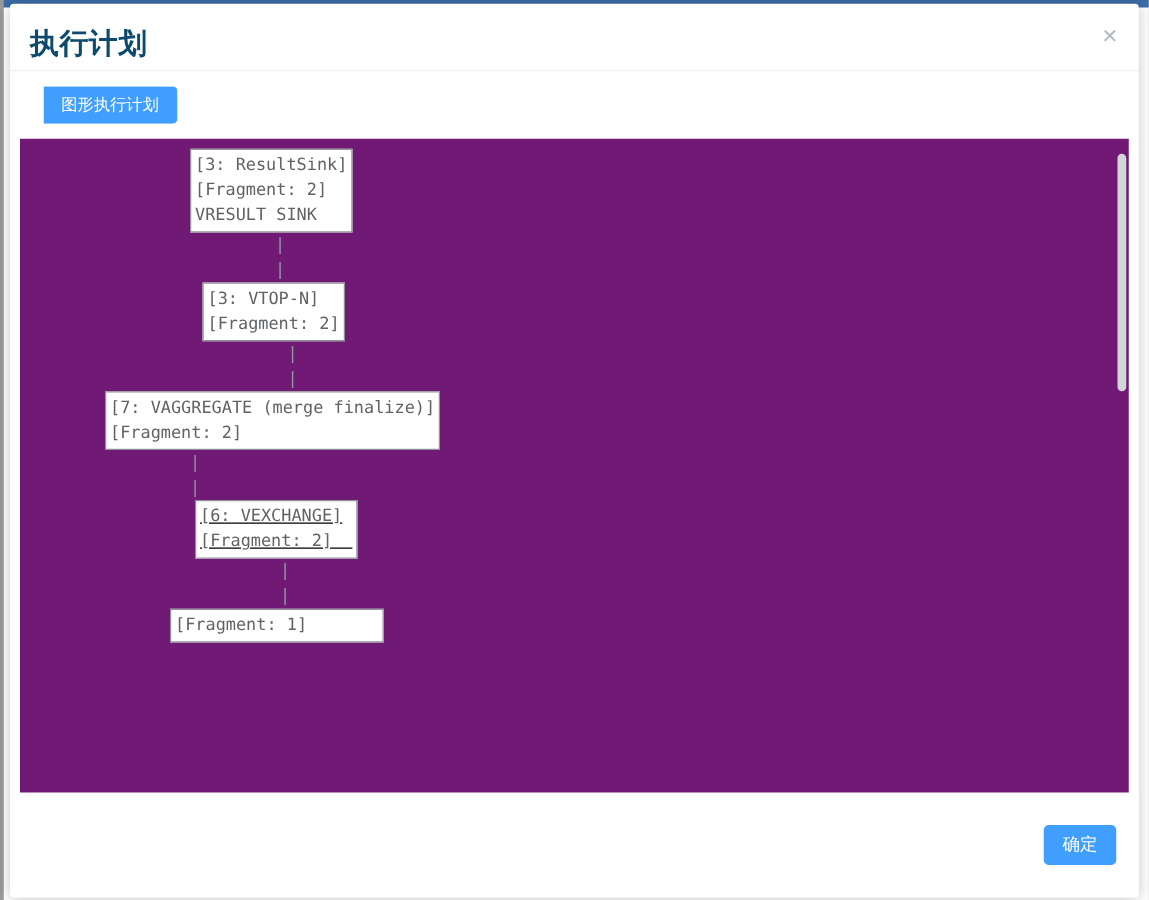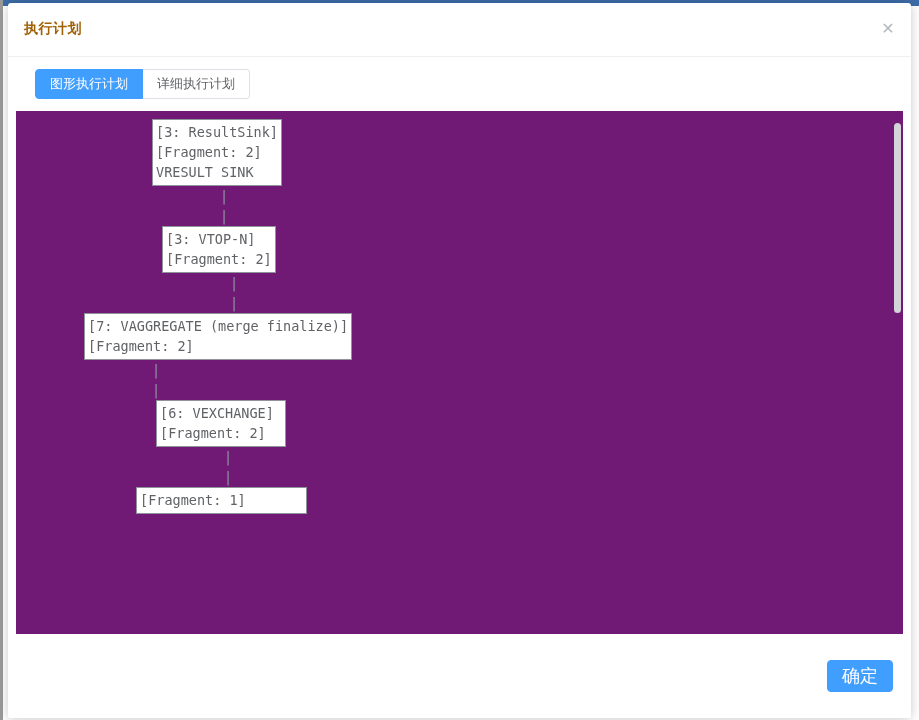--- a/index.html
+++ b/index.html
@@ -47,23 +47,23 @@
     overflow: hidden;
   }
 
   .modal-header {
     position: relative;
     height: 54px;
     padding: 16px 20px 0 16px;
     border-bottom: 1px solid #eef0f3;
   }
   .modal-title {
-    font-size: 14px;
+    font-size: 23px;
     font-weight: bold;
-    color: #a16207;
+    color: #0c4a6e;
     letter-spacing: .5px;
     font-family: "DejaVu Sans", sans-serif;
     text-align: center;
   }
   .close-btn {
     position: absolute;
     right: 10px; top: 13px;
     width: 26px; height: 26px;
     display: flex; align-items: center; justify-content: center;
     cursor: pointer;
@@ -171,21 +171,21 @@
   }
   .btn-primary {
     position: relative;
     min-width: 56px;
     height: 32px;
     padding: 0 14px;
     background: #409eff;
     border: 1px solid #409eff;
     border-radius: 4px;
     color: #ffffff;
-    font-size: 18px;
+    font-size: 14px;
     cursor: pointer;
     font-family: "DejaVu Sans", sans-serif;
   }
   .watermark {
     position: absolute;
     left: 828px; top: 714px;
     font-size: 21px;
     font-weight: bold;
     color: #2b4a73;
     opacity: .9;
@@ -207,21 +207,20 @@
 <div id="modal">
 
   <div class="modal-header">
     <span class="modal-title">执行计划</span>
     <button class="close-btn">✕</button>
   </div>
 
   <div class="tabbar">
     <div class="tab-group">
       <button class="tab active">图形执行计划</button>
-      <button class="tab">详细执行计划</button>
     </div>
   </div>
 
   <div class="plan-viewport">
     <div class="plan-canvas" id="plan-canvas">
         <div class="node-row" style="padding-left: 136px;">
           <div class="node-box">
             <div class="node-line">[3: ResultSink]</div>
             <div class="node-line">[Fragment: 2]</div>
             <div class="node-line">VRESULT SINK  </div>
@@ -238,21 +237,21 @@
         <div class="connector" style="padding-left: 214px;">|
 |</div>
         <div class="node-row" style="padding-left: 68px;">
           <div class="node-box">
             <div class="node-line">[7: VAGGREGATE (merge finalize)]</div>
             <div class="node-line">[Fragment: 2]                  </div>
           </div>
         </div>
         <div class="connector" style="padding-left: 136px;">|
 |</div>
-        <div class="node-row" style="padding-left: 140px;">
+        <div class="node-row" style="padding-left: 140px; text-decoration: underline;">
           <div class="node-box">
             <div class="node-line">[6: VEXCHANGE]</div>
             <div class="node-line">[Fragment: 2]  </div>
           </div>
         </div>
         <div class="connector" style="padding-left: 208px;">|
 |</div>
         <div class="node-row" style="padding-left: 120px;">
           <div class="node-box">
             <div class="node-line">[Fragment: 1]       </div>

